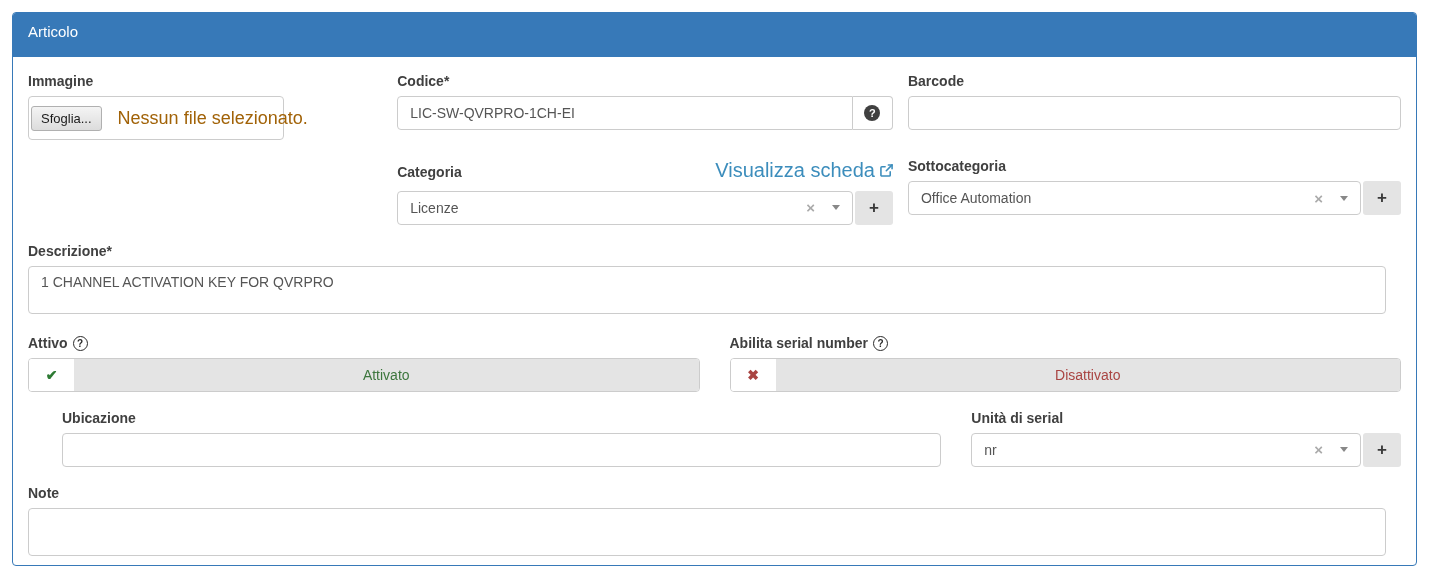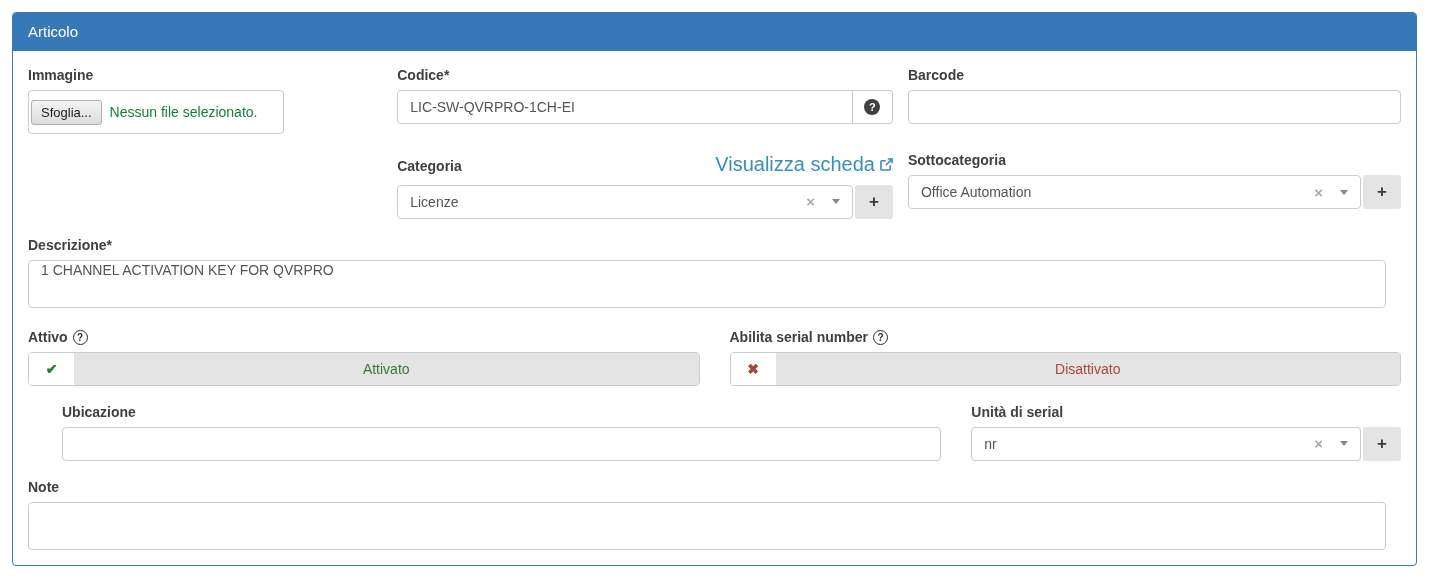--- a/index.html
+++ b/index.html
@@ -14,21 +14,21 @@
     height: 554px;
     border: 1px solid #3779b8;
     border-radius: 4px;
     background: #fff;
     overflow: hidden;
   }
   .panel-heading {
     background: #3779b8;
     color: #fff;
     font-size: 15px;
-    padding: 10px 15px 11px;
+    padding: 10px 15px 17px;
   }
   .panel-body { padding: 16px 15px 20px; }
 
   .row { display: flex; margin-bottom: 18px; }
   .row:last-child { margin-bottom: 0; }
   .col { padding: 0 15px 0 0; }
   .col + .col { padding-left: 15px; padding-right: 0; }
   .c1 { width: 25.8%; }
   .c2 { width: 37.2%; }
   .c3 { width: 37.0%; }
@@ -52,42 +52,42 @@
     border: 1px solid #ccc;
     border-radius: 4px;
     background: #fff;
     color: #555;
     font-size: 14px;
     font-family: "Liberation Sans", sans-serif;
     padding: 6px 12px;
     outline: none;
   }
   .txt-input { height: 34px; }
-  .txt-area { height: 48px; resize: none; padding-top: 1px; }
+  .txt-area { height: 48px; resize: none; padding-top: 7px; }
 
   
   .file-input {
     width: 256px; height: 44px;
     border: 1px solid #ccc;
     border-radius: 4px;
     display: flex; align-items: center;
     padding: 2px 8px 2px 2px;
     background: #fff;
   }
   .browse-btn {
     height: 25px;
     border: 1px solid #b0b0b0;
     border-radius: 3px;
     background: linear-gradient(#f4f4f4, #dcdcdc);
     font-family: "Liberation Sans", sans-serif;
     font-size: 13px; color: #1a1a1a;
     padding: 0 9px;
     cursor: pointer;
   }
-  .file-status { margin-left: 8px; font-size: 14px; color: #15803d; white-space: nowrap; }
+  .file-status { margin-left: 16px; font-size: 18px; color: #a16207; white-space: nowrap; }
 
   
   .input-group { display: flex; width: 100%; }
   .input-group .txt-input { border-radius: 4px 0 0 4px; flex: 1; }
   .addon {
     width: 40px; height: 34px;
     border: 1px solid #ccc; border-left: none;
     border-radius: 0 4px 4px 0;
     background: #fff;
     display: flex; align-items: center; justify-content: center;

